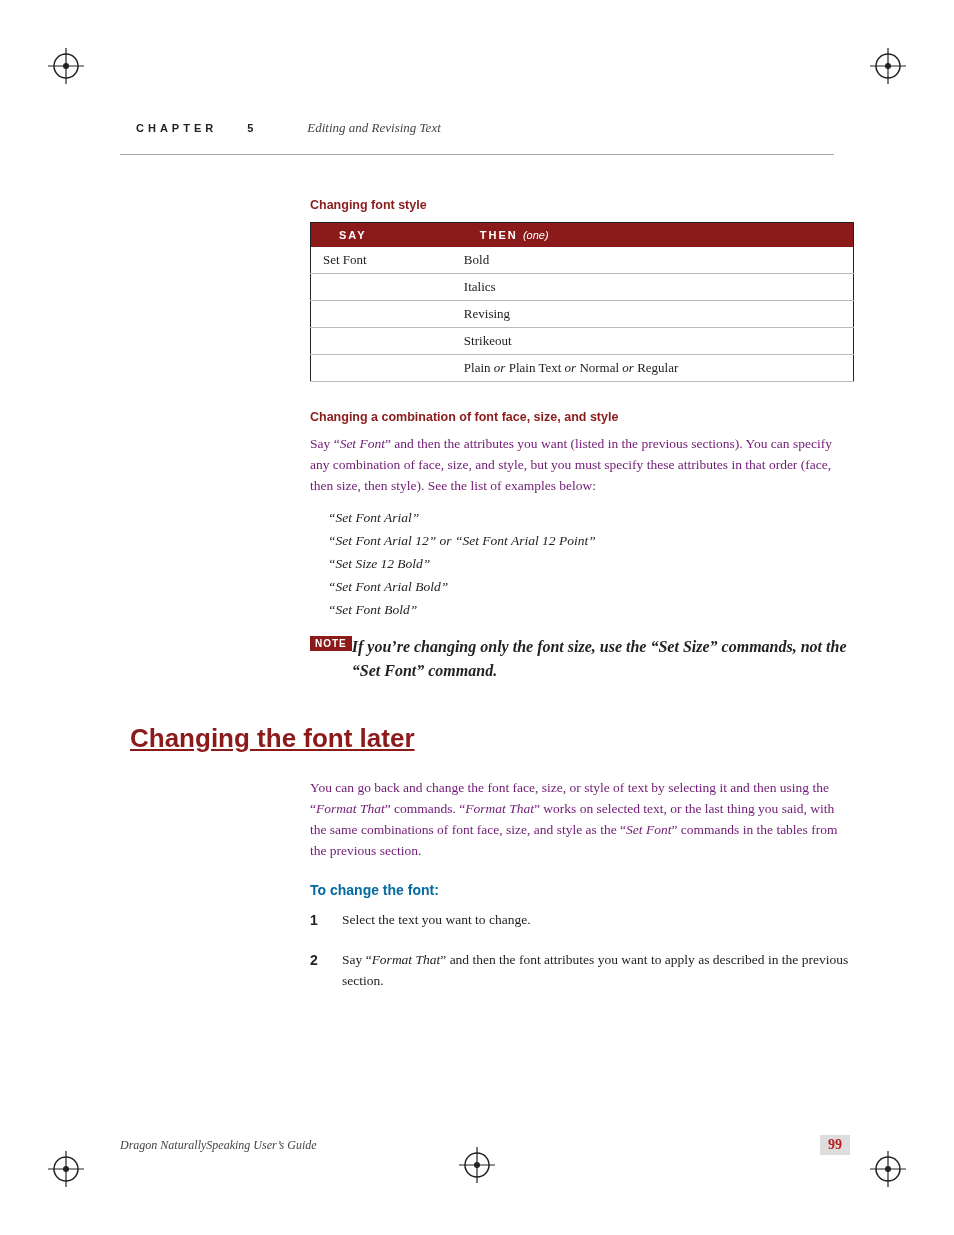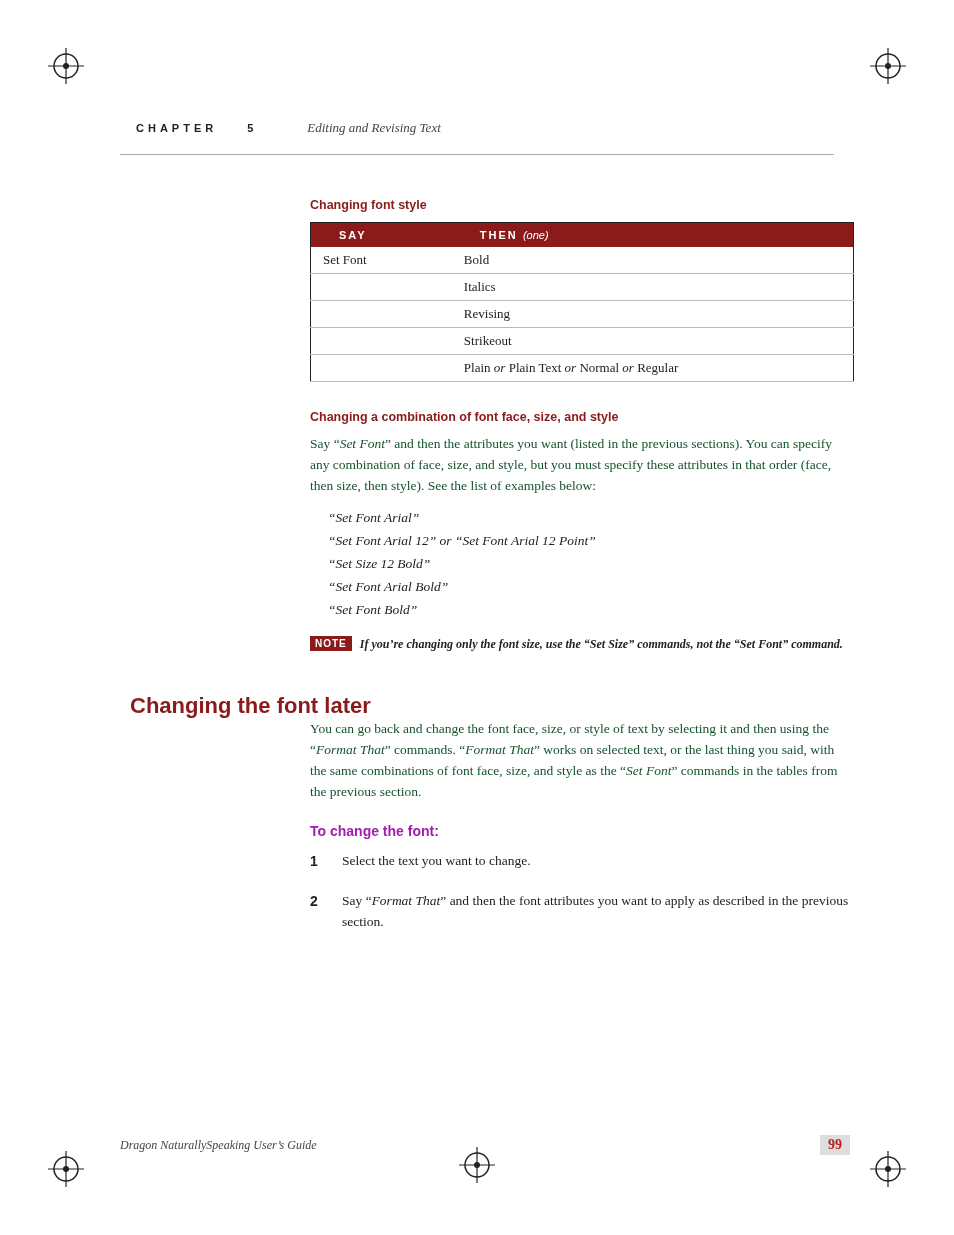--- a/index.html
+++ b/index.html
@@ -139,21 +139,21 @@
     }
 
     .font-table tbody td:first-child {
       font-style: normal;
     }
 
     
     .body-text {
       font-size: 13.5px;
       line-height: 1.55;
-      color: #14532d;
+      color: #701a75;
       margin-bottom: 10px;
     }
 
     
     .examples-block {
       margin-left: 18px;
       margin-top: 8px;
       margin-bottom: 10px;
     }
 
@@ -161,66 +161,67 @@
       font-size: 13.5px;
       font-style: italic;
       line-height: 1.7;
       color: #222;
     }
 
     
     .note-box {
       display: flex;
       align-items: flex-start;
-      gap: 8px;
+      gap: 0;
       margin-top: 14px;
       margin-bottom: 10px;
     }
 
     .note-badge {
       background: #8b1a1a;
       color: #fff;
       font-family: Arial, Helvetica, sans-serif;
       font-size: 10px;
       font-weight: bold;
       letter-spacing: 1px;
       padding: 2px 5px;
       flex-shrink: 0;
       margin-top: 1px;
     }
 
     .note-text {
-      font-size: 12px;
+      font-size: 16px;
       font-style: italic;
       font-weight: bold;
       line-height: 1.5;
       color: #222;
     }
 
     
     .section-break {
       margin-top: 30px;
       padding-top: 10px;
     }
 
     .big-section-heading {
       font-family: Arial, Helvetica, sans-serif;
-      font-size: 22px;
+      font-size: 26px;
       font-weight: bold;
       color: #8b1a1a;
-      margin-bottom: 0;
+      margin-bottom: 24px;
       margin-left: -180px;
+      text-decoration: underline;
     }
 
     
     .subsection-heading {
       font-family: Arial, Helvetica, sans-serif;
       font-size: 14px;
       font-weight: bold;
-      color: #a21caf;
+      color: #0369a1;
       margin-top: 20px;
       margin-bottom: 12px;
     }
 
     
     .numbered-list {
       list-style: none;
       padding: 0;
       margin: 0;
     }

